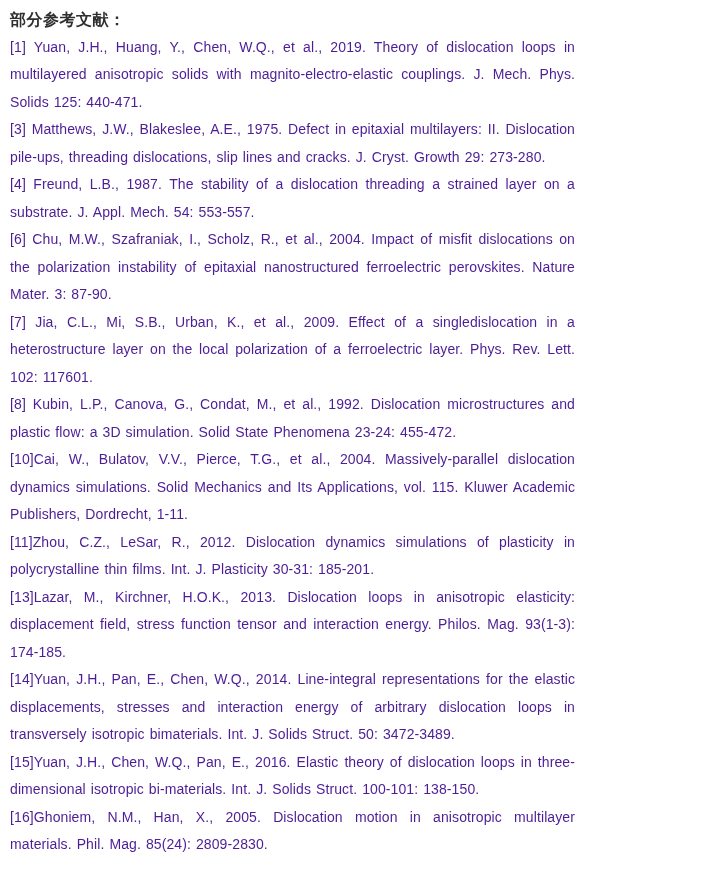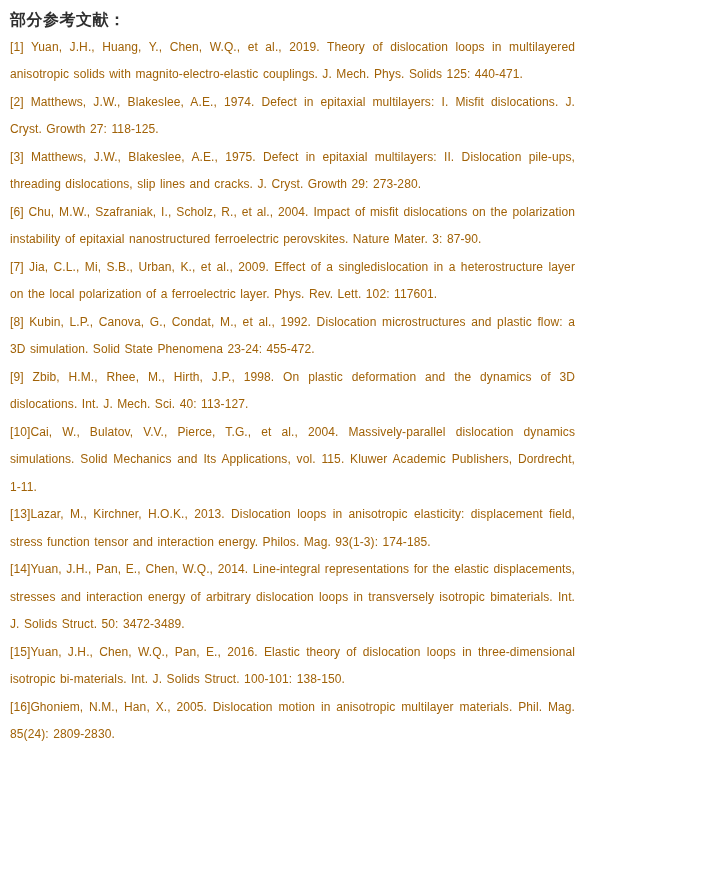--- a/index.html
+++ b/index.html
@@ -22,55 +22,55 @@
     font-weight: bold;
     color: #2f2f2f;
     line-height: 27.5px;
     letter-spacing: 0.5px;
   }
   .reference-list {
     margin: 0;
   }
   .reference-item {
     margin: 0;
-    font-size: 12px;
-    color: #a16207;
+    font-size: 14px;
+    color: #4c1d95;
     line-height: 27.5px;
     text-align: justify;
     text-justify: inter-word;
     word-spacing: 1px;
     letter-spacing: 0.1px;
   }
 </style>
 </head>
 <body>
 
 <div class="page">
   <h1 class="page-title">部分参考文献：</h1>
 
   <div class="reference-list">
 
       <p class="reference-item">[1] Yuan, J.H., Huang, Y., Chen, W.Q., et al., 2019. Theory of dislocation loops in multilayered anisotropic solids with magnito-electro-elastic couplings. J. Mech. Phys. Solids 125: 440-471.</p>
 
-      <p class="reference-item">[2] Matthews, J.W., Blakeslee, A.E., 1974. Defect in epitaxial multilayers: I. Misfit dislocations. J. Cryst. Growth 27: 118-125.</p>
 
       <p class="reference-item">[3] Matthews, J.W., Blakeslee, A.E., 1975. Defect in epitaxial multilayers: II. Dislocation pile-ups, threading dislocations, slip lines and cracks. J. Cryst. Growth 29: 273-280.</p>
 
+      <p class="reference-item">[4] Freund, L.B., 1987. The stability of a dislocation threading a strained layer on a substrate. J. Appl. Mech. 54: 553-557.</p>
 
 
       <p class="reference-item">[6] Chu, M.W., Szafraniak, I., Scholz, R., et al., 2004. Impact of misfit dislocations on the polarization instability of epitaxial nanostructured ferroelectric perovskites. Nature Mater. 3: 87-90.</p>
 
       <p class="reference-item">[7] Jia, C.L., Mi, S.B., Urban, K., et al., 2009. Effect of a singledislocation in a heterostructure layer on the local polarization of a ferroelectric layer. Phys. Rev. Lett. 102: 117601.</p>
 
       <p class="reference-item">[8] Kubin, L.P., Canova, G., Condat, M., et al., 1992. Dislocation microstructures and plastic flow: a 3D simulation. Solid State Phenomena 23-24: 455-472.</p>
 
-      <p class="reference-item">[9] Zbib, H.M., Rhee, M., Hirth, J.P., 1998. On plastic deformation and the dynamics of 3D dislocations. Int. J. Mech. Sci. 40: 113-127.</p>
 
       <p class="reference-item">[10]Cai, W., Bulatov, V.V., Pierce, T.G., et al., 2004. Massively-parallel dislocation dynamics simulations. Solid Mechanics and Its Applications, vol. 115. Kluwer Academic Publishers, Dordrecht, 1-11.</p>
 
+      <p class="reference-item">[11]Zhou, C.Z., LeSar, R., 2012. Dislocation dynamics simulations of plasticity in polycrystalline thin films. Int. J. Plasticity 30-31: 185-201.</p>
 
 
       <p class="reference-item">[13]Lazar, M., Kirchner, H.O.K., 2013. Dislocation loops in anisotropic elasticity: displacement field, stress function tensor and interaction energy. Philos. Mag. 93(1-3): 174-185.</p>
 
       <p class="reference-item">[14]Yuan, J.H., Pan, E., Chen, W.Q., 2014. Line-integral representations for the elastic displacements, stresses and interaction energy of arbitrary dislocation loops in transversely isotropic bimaterials. Int. J. Solids Struct. 50: 3472-3489.</p>
 
       <p class="reference-item">[15]Yuan, J.H., Chen, W.Q., Pan, E., 2016. Elastic theory of dislocation loops in three-dimensional isotropic bi-materials. Int. J. Solids Struct. 100-101: 138-150.</p>
 
       <p class="reference-item">[16]Ghoniem, N.M., Han, X., 2005. Dislocation motion in anisotropic multilayer materials. Phil. Mag. 85(24): 2809-2830.</p>
     </div>

